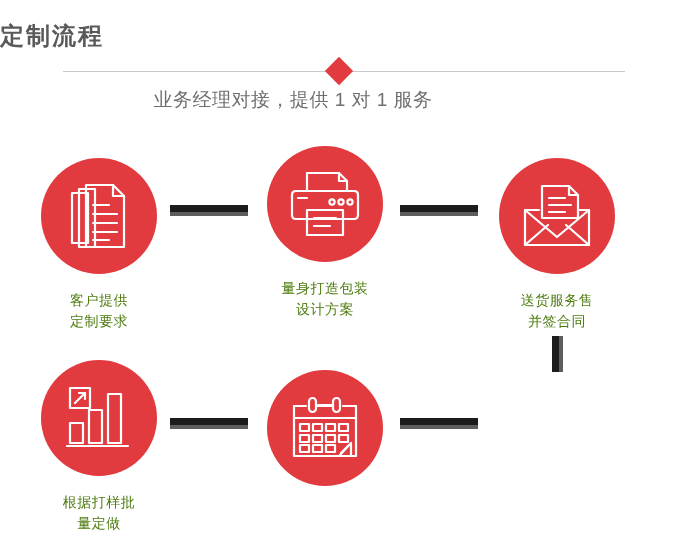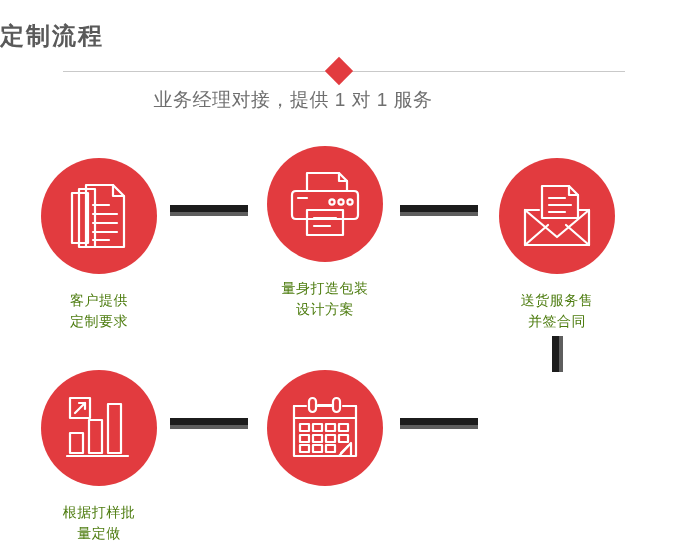--- a/index.html
+++ b/index.html
@@ -97,21 +97,21 @@
     line-height: 21px;
     letter-spacing: 0.5px;
     white-space: pre-line;
   }
 
   
   #step-1 { left: 14px;  top: 158px; }
   #step-2 { left: 240px; top: 146px; }
   #step-3 { left: 472px; top: 158px; }
   
-  #step-4 { left: 14px;  top: 370px; text-align: center; }
+  #step-4 { left: 14px;  top: 360px; text-align: center; }
   #step-5 { left: 240px; top: 370px; }
   #step-6 { left: 472px; top: 370px; }
 
   
   .connector-h {
     position: absolute;
     width: 78px;
     height: 11px;
   }
   .connector-h .bar {

